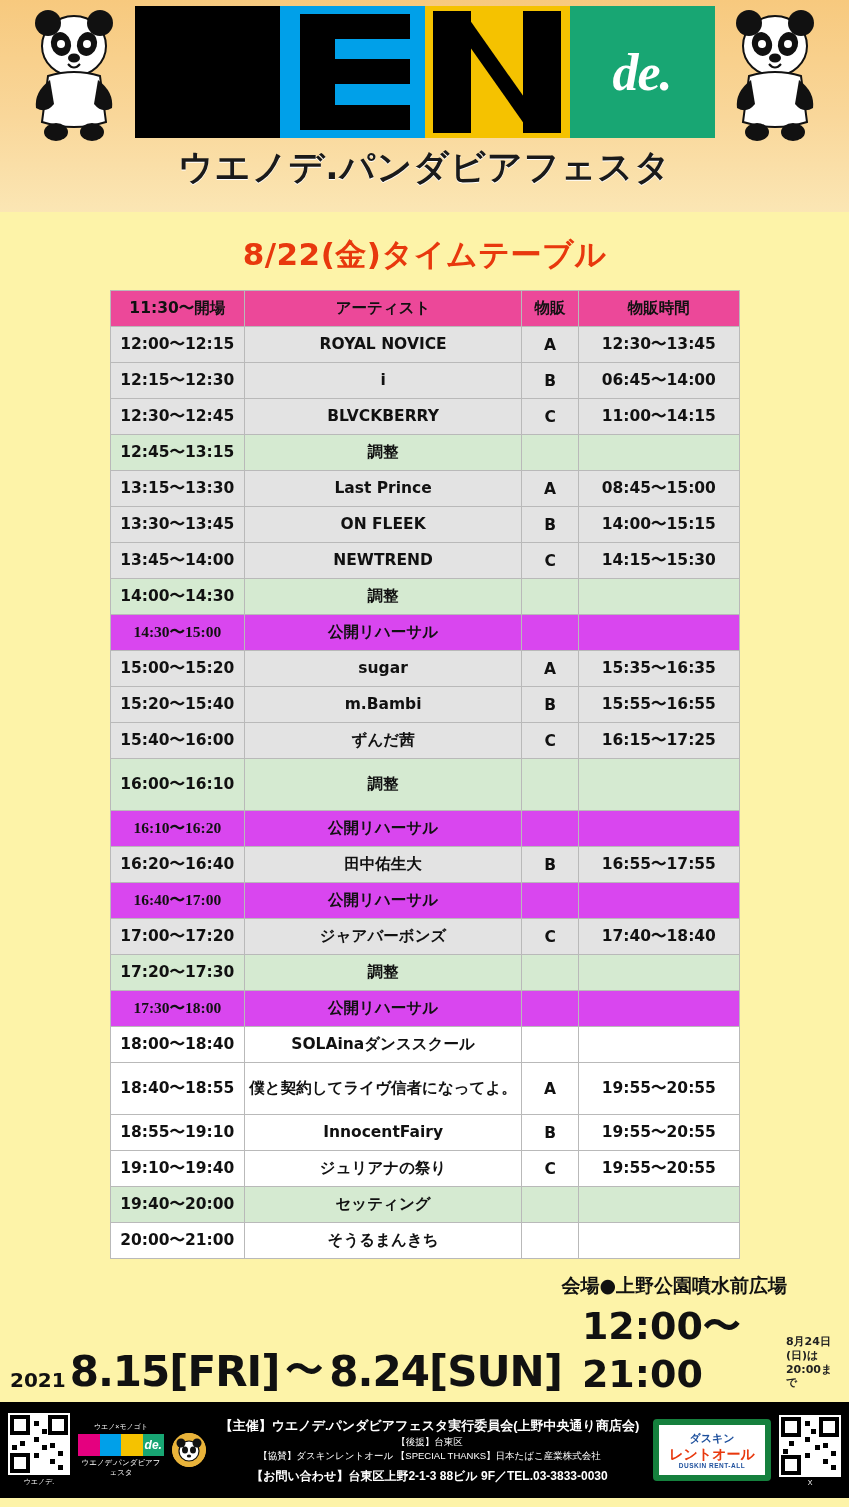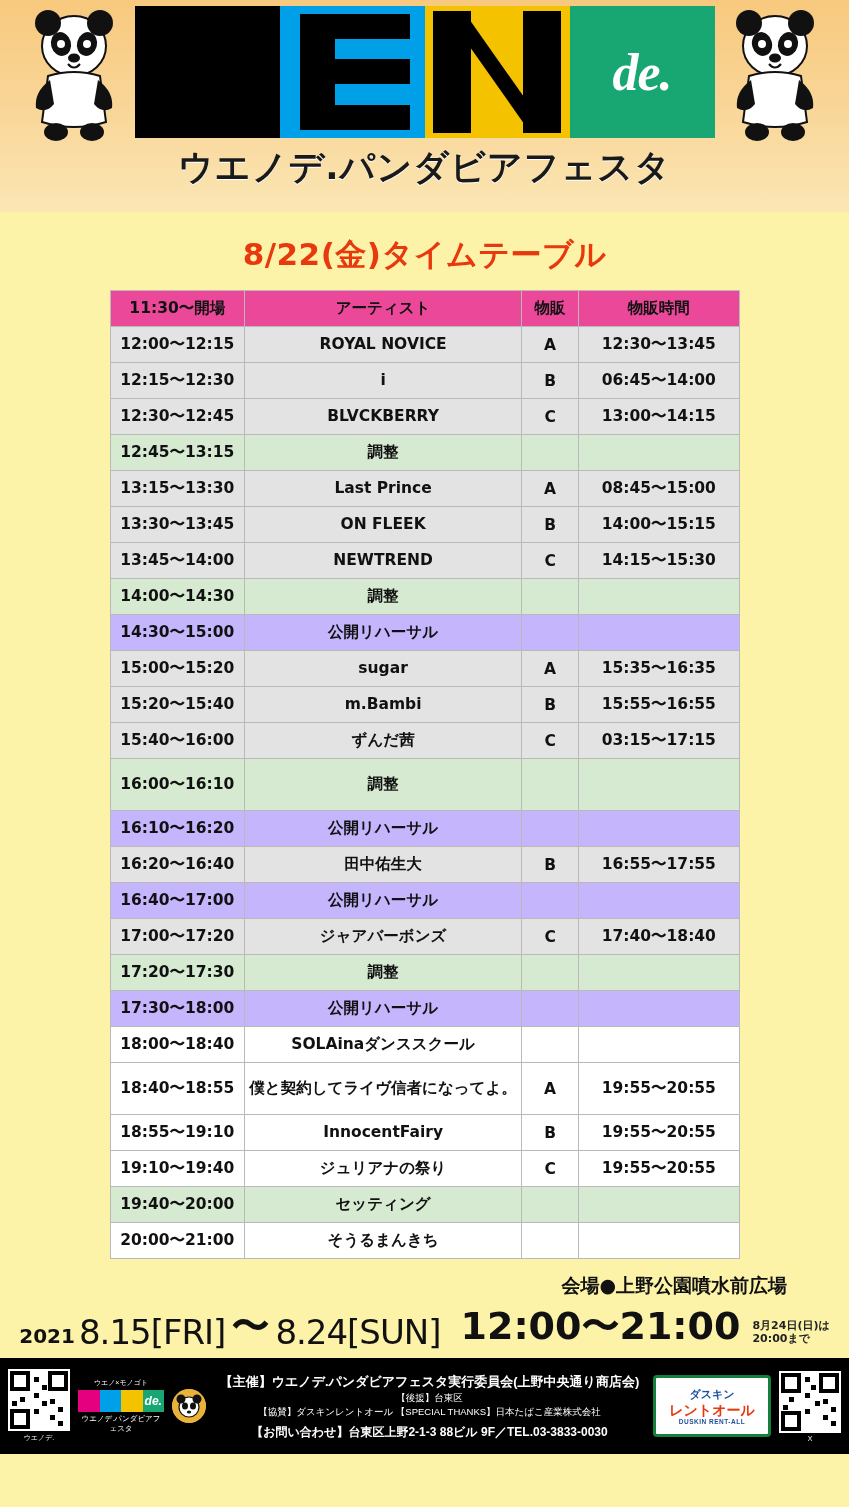--- a/index.html
+++ b/index.html
@@ -171,21 +171,21 @@
   }
   .col-time { width: 140px; }
   .col-artist { width: 290px; }
   .col-goods { width: 60px; }
   .col-gtime { width: 168px; margin-left: 13px; }
 
   tr.head td { background: #ec4899; }
   tr.normal td { background: #e3e3e3; }
   tr.white td { background: #ffffff; }
   tr.adjust td { background: #d5ead1; }
-  tr.rehearsal td { background: #c4b5fd; }
+  tr.rehearsal td { background: #d946ef; font-family: Liberation Serif, serif; }
   tr.tall td { height: 52px; }
   .two-line { line-height: 1.18; }
 
   
   .venue-line {
     text-align: right;
     padding-right: 62px;
     font-size: 19px;
     font-weight: bold;
     color: #111;
@@ -196,21 +196,21 @@
     display: flex;
     align-items: flex-end;
     justify-content: center;
     gap: 4px;
     margin-top: 2px;
     padding: 0 10px 6px 10px;
     color: #111;
     font-family: "DejaVu Sans", sans-serif;
   }
   .date-year { font-size: 20px; font-weight: bold; padding-bottom: 4px; }
-  .date-big { font-size: 34px; font-weight: normal; letter-spacing: -1px; }
+  .date-big { font-size: 42px; font-weight: bold; letter-spacing: -1px; }
   .date-tilde { font-size: 38px; font-weight: bold; padding: 0 2px; }
   .date-time { font-size: 38px; font-weight: bold; margin-left: 16px; }
   .date-note {
     font-size: 11px;
     line-height: 1.25;
     padding-bottom: 6px;
     margin-left: 8px;
     font-weight: bold;
     color: #222;
   }
@@ -263,21 +263,21 @@
     text-align: center;
     line-height: 1.5;
   }
   .ft-1 { font-size: 13px; font-weight: bold; }
   .ft-2 { font-size: 9.5px; }
   .ft-3 { font-size: 9.5px; }
   .ft-4 { font-size: 12px; font-weight: bold; margin-top: 3px; }
   .duskin {
     width: 118px; height: 62px;
     background: #fff;
-    border: 3px solid #15803d;
+    border: 6px solid #15803d;
     border-radius: 4px;
     flex: 0 0 auto;
     display: flex; flex-direction: column;
     align-items: center; justify-content: center;
     gap: 1px;
   }
   .dk-1 { font-size: 11px; font-weight: bold; color: #1d4f9c; }
   .dk-2 { font-size: 14px; font-weight: bold; color: #e8380d; line-height: 1; }
   .dk-3 { font-size: 6.5px; font-weight: bold; color: #1d4f9c; letter-spacing: 0.5px; }
 </style>
@@ -371,21 +371,21 @@
         <tr class="normal">
           <td class="col-time">12:15〜12:30</td>
           <td class="col-artist two-line">i</td>
           <td class="col-goods">B</td>
           <td class="col-gtime">06:45〜14:00</td>
         </tr>
         <tr class="normal">
           <td class="col-time">12:30〜12:45</td>
           <td class="col-artist two-line">BLVCKBERRY</td>
           <td class="col-goods">C</td>
-          <td class="col-gtime">13:00〜14:15</td>
+          <td class="col-gtime">11:00〜14:15</td>
         </tr>
         <tr class="adjust">
           <td class="col-time">12:45〜13:15</td>
           <td class="col-artist two-line">調整</td>
           <td class="col-goods"></td>
           <td class="col-gtime"></td>
         </tr>
         <tr class="normal">
           <td class="col-time">13:15〜13:30</td>
           <td class="col-artist two-line">Last Prince</td>
@@ -425,21 +425,21 @@
         <tr class="normal">
           <td class="col-time">15:20〜15:40</td>
           <td class="col-artist two-line">m.Bambi</td>
           <td class="col-goods">B</td>
           <td class="col-gtime">15:55〜16:55</td>
         </tr>
         <tr class="normal">
           <td class="col-time">15:40〜16:00</td>
           <td class="col-artist two-line">ずんだ茜</td>
           <td class="col-goods">C</td>
-          <td class="col-gtime">03:15〜17:15</td>
+          <td class="col-gtime">16:15〜17:25</td>
         </tr>
         <tr class="adjust tall">
           <td class="col-time">16:00〜16:10</td>
           <td class="col-artist two-line">調整</td>
           <td class="col-goods"></td>
           <td class="col-gtime"></td>
         </tr>
         <tr class="rehearsal">
           <td class="col-time">16:10〜16:20</td>
           <td class="col-artist two-line">公開リハーサル</td>

